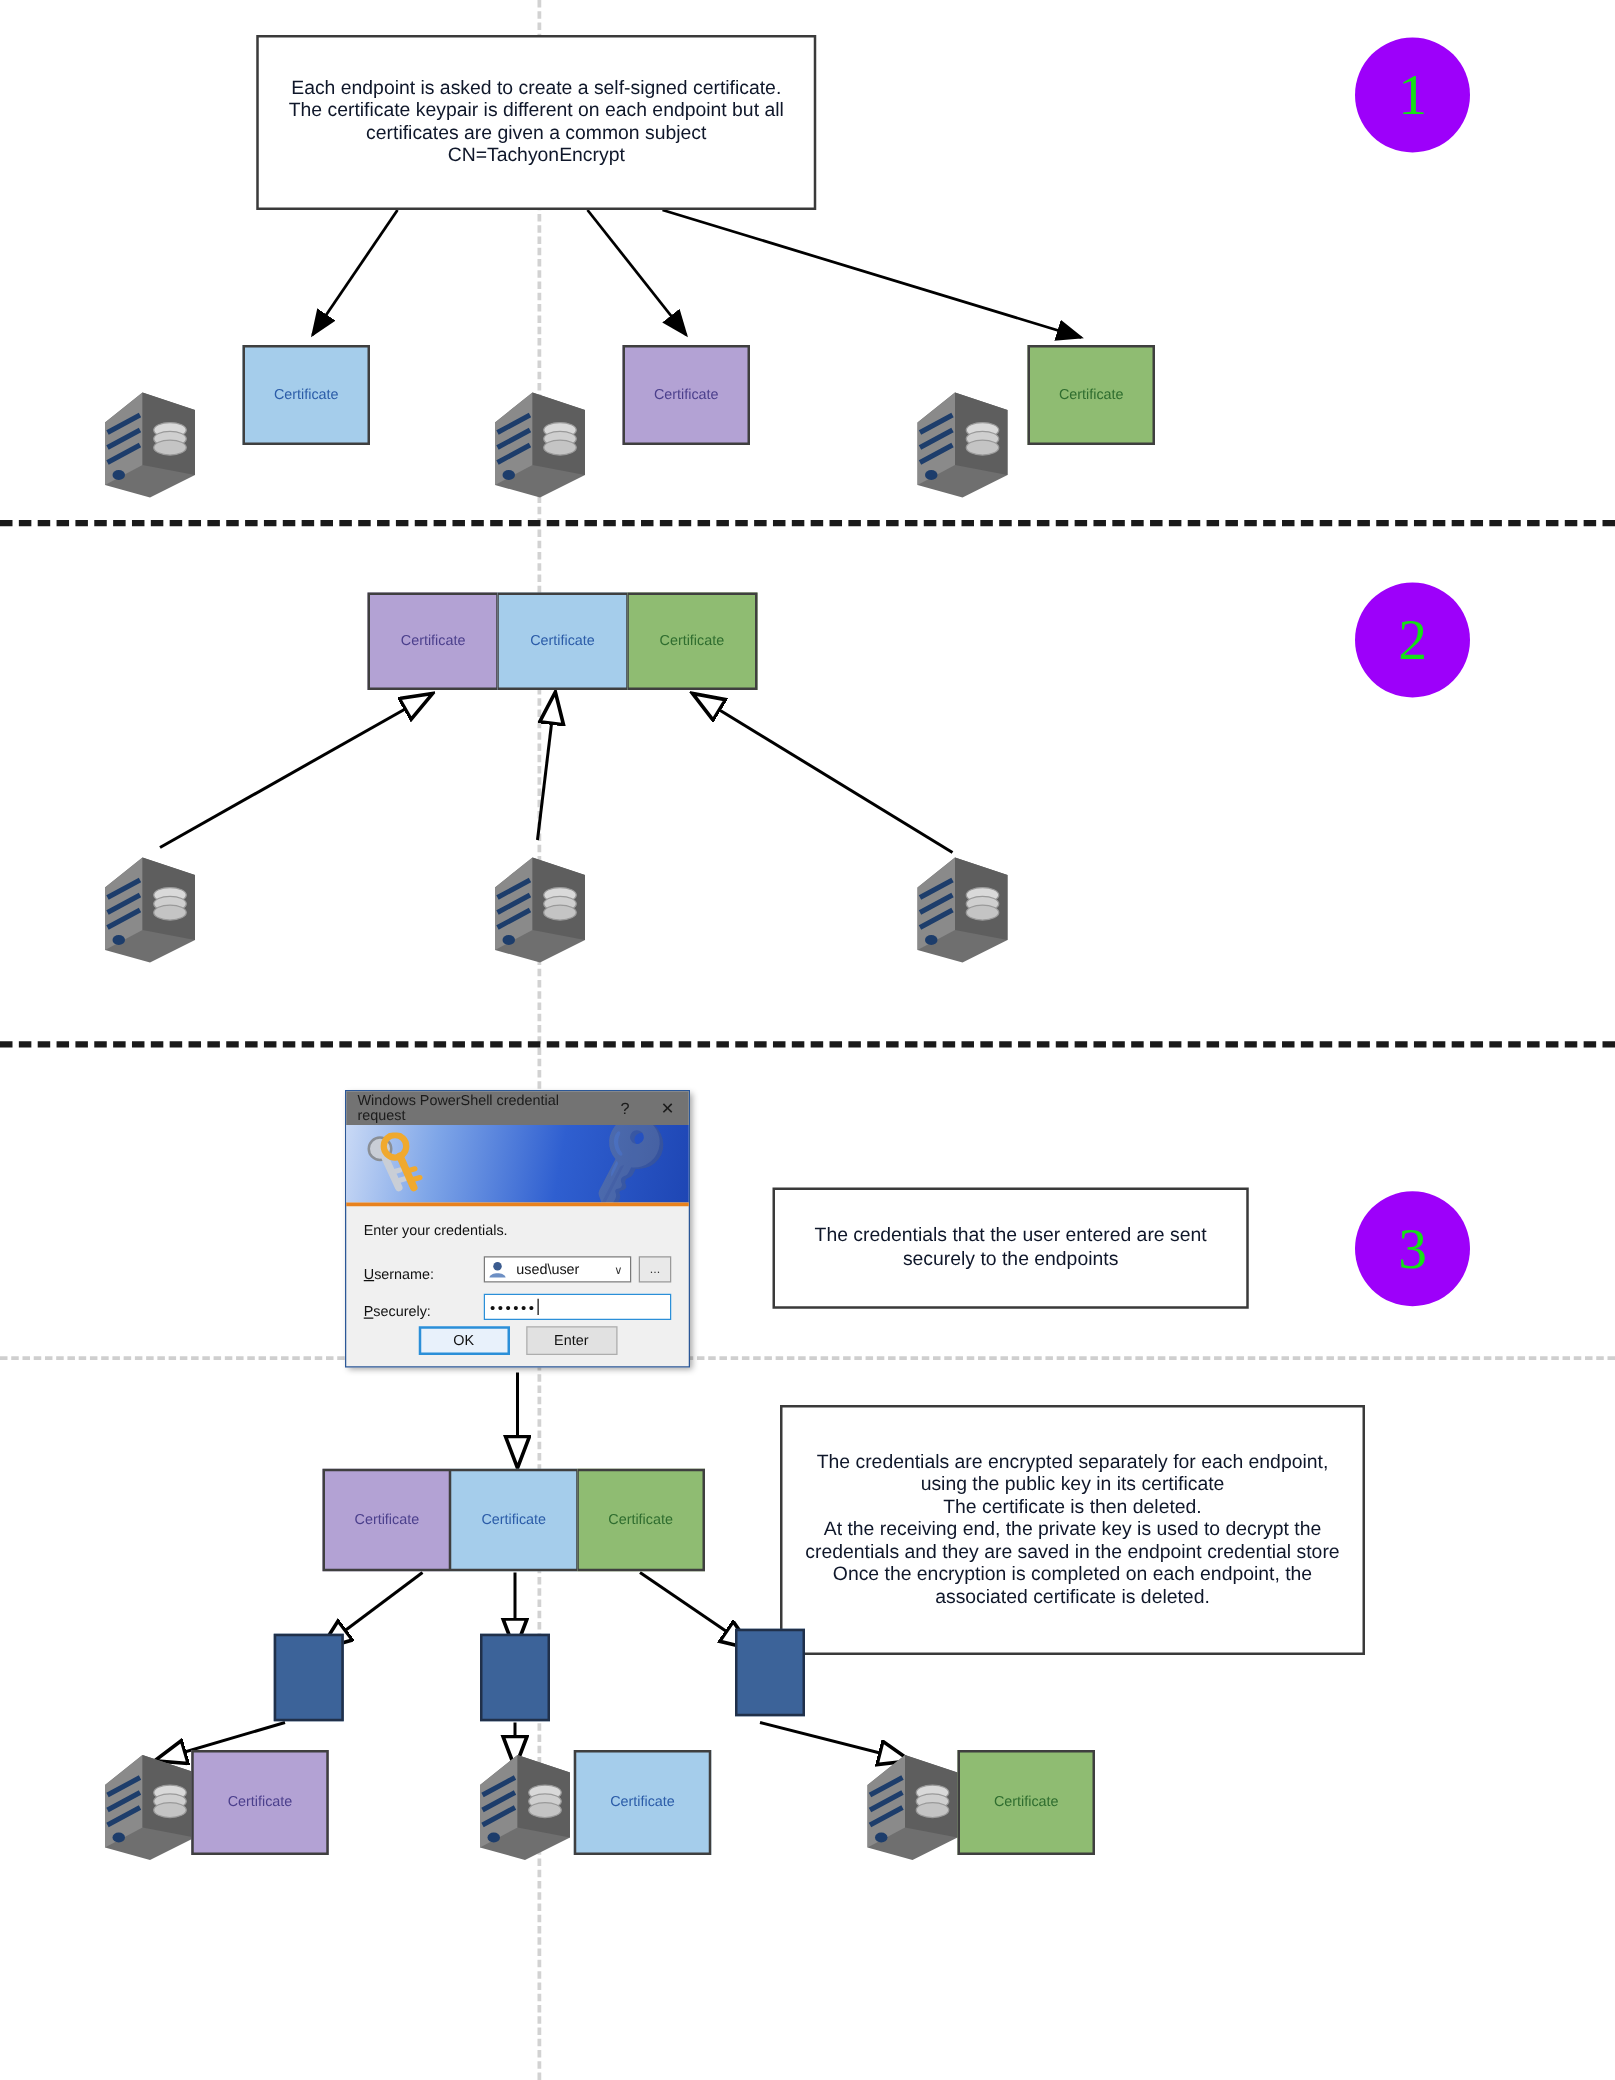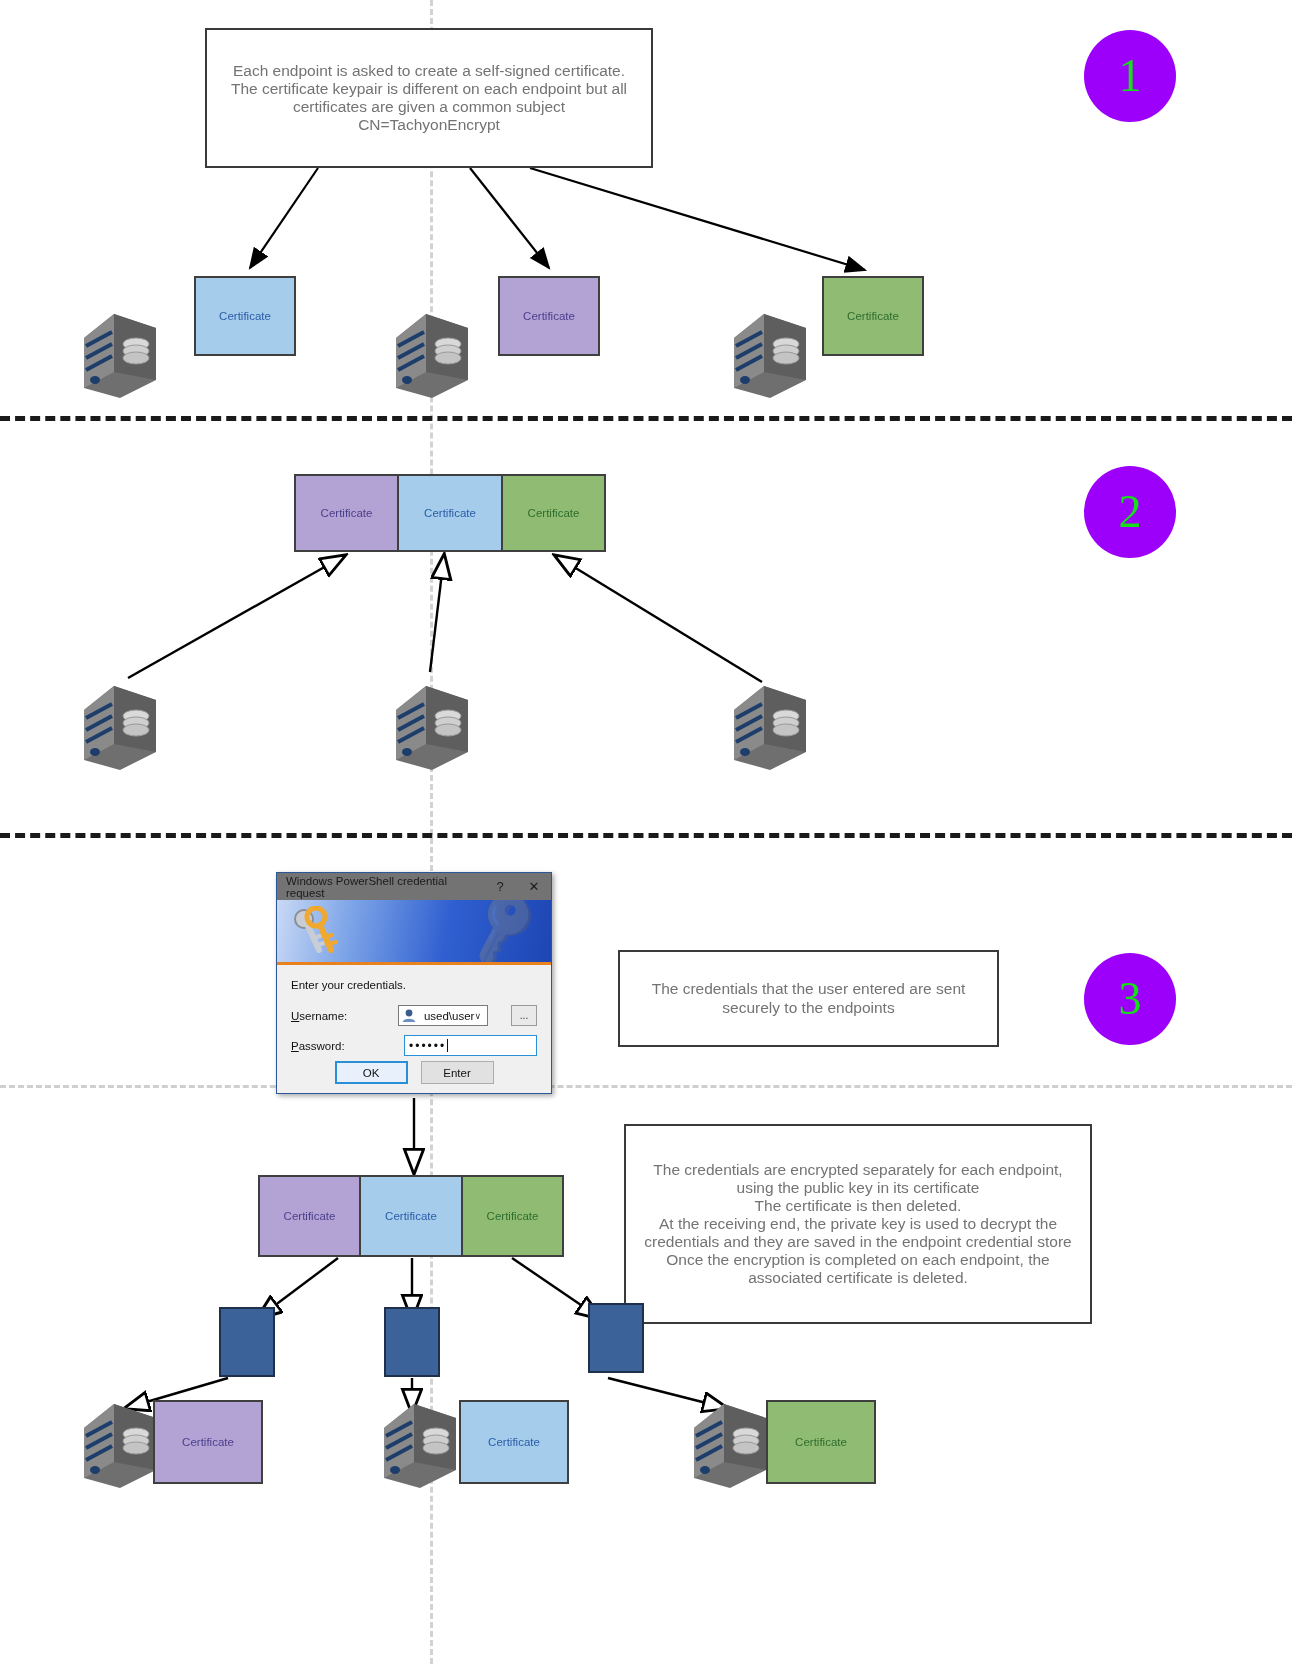--- a/index.html
+++ b/index.html
@@ -7,21 +7,21 @@
   #stage{position:relative;width:1292px;height:1664px;background:#fff;overflow:hidden;}
 
   
   .callout{
     position:absolute;
     border:2px solid #3a3a3a;
     background:#ffffff;
     box-sizing:border-box;
     display:flex;align-items:center;justify-content:center;
     text-align:center;
-    color:#737373;
+    color:#0f172a;
     font-size:15.5px;
     line-height:1.17;
     padding:6px 10px;
   }
   .callout span{display:block;white-space:pre-line;}
 
   
   .badge{
     position:absolute;
     border-radius:50%;
@@ -97,21 +97,21 @@
     background:linear-gradient(100deg,#c9d9f5 0%,#7fa6e8 26%,#2f5fd0 62%,#1e46b4 100%);
     border-bottom:3px solid #e8821e;
   }
   .ps-banner .ghost{
     position:absolute;right:12px;top:-6px;font-size:58px;color:rgba(255,255,255,.16);
     transform:rotate(-18deg);
   }
   .ps-banner .keys{position:absolute;left:12px;top:6px;}
   .ps-body{padding:14px 14px 0 14px;}
   .ps-lead{margin:0 0 14px 0;font-size:11.5px;}
-  .ps-row{display:flex;align-items:center;margin-bottom:9px;gap:17px;}
+  .ps-row{display:flex;align-items:flex-end;margin-bottom:9px;}
   .ps-label{width:96px;font-size:11.5px;}
   .ps-label u{text-decoration:underline;}
   .ps-combo{
     flex:1;height:21px;background:#fff;border:1px solid #7a7a7a;
     display:flex;align-items:center;padding:0 2px;box-sizing:border-box;position:relative;
   }
   .ps-combo .uicon{width:18px;height:16px;margin-right:5px;flex:0 0 auto;}
   .ps-combo .val{font-size:11.5px;color:#111;}
   .ps-combo .chev{margin-left:auto;font-size:9px;color:#333;padding-right:4px;}
   .ps-dots{
@@ -325,21 +325,21 @@
             </svg>
           </span>
           <span class="val">used\user</span>
           <span class="chev">∨</span>
         </div>
         <div class="ps-dots">...</div>
       </div>
 
       <div class="ps-row">
         <div class="ps-label">
-          <u>P</u><span>assword:</span>
+          <u>P</u><span>securely:</span>
         </div>
         <div class="ps-pwd">
           <span>••••••</span>
           <span class="caret"></span>
         </div>
       </div>
     </div>
 
     <div class="ps-btns">
       <div class="ps-btn default">OK</div>

